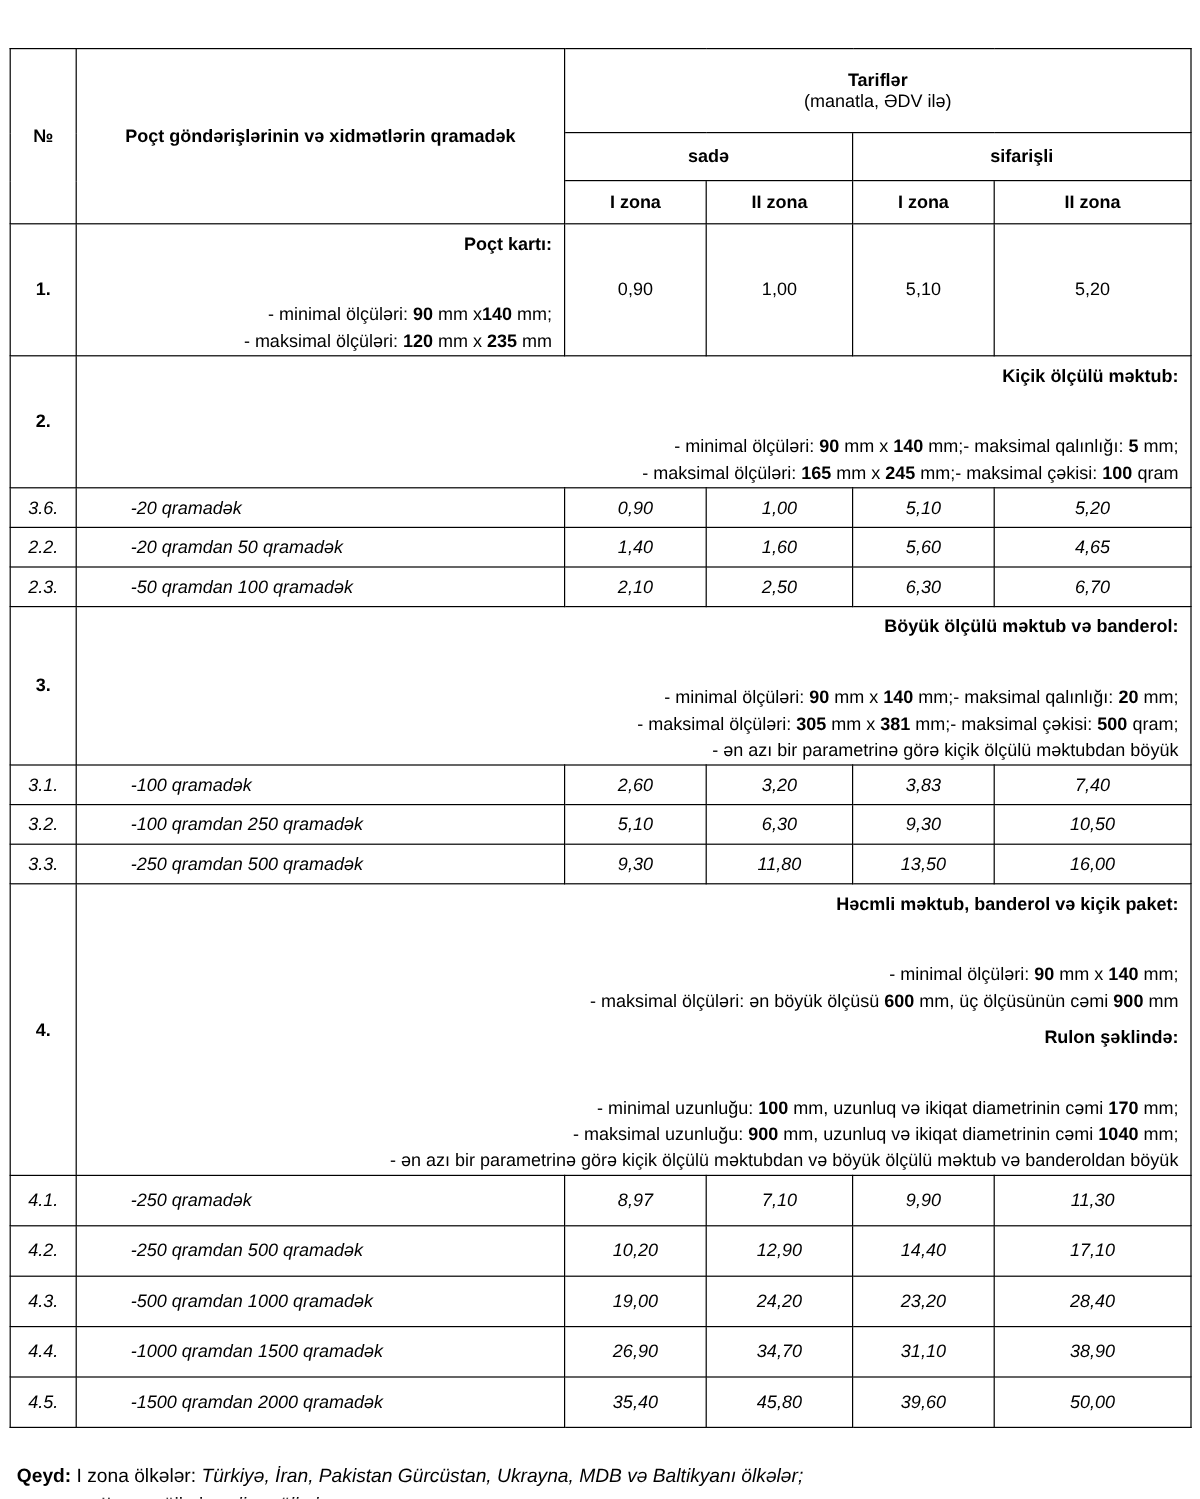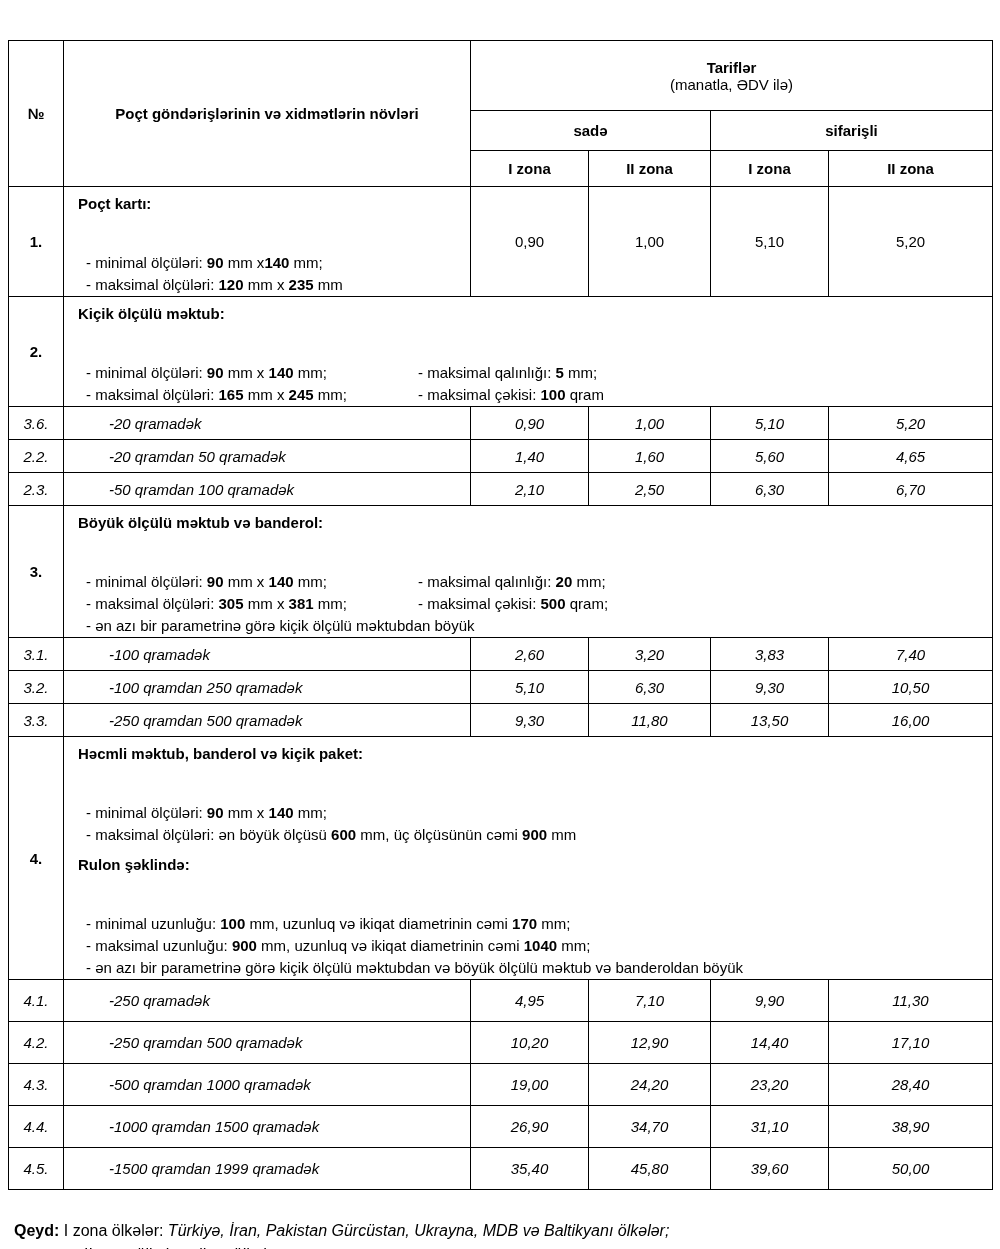--- a/index.html
+++ b/index.html
@@ -29,21 +29,21 @@
   .h-head2 { height:40px; }
   .h-head3 { height:36px; }
   .h-r1 { height:84px; }
   .h-r2 { height:92px; }
   .h-r3 { height:125px; }
   .h-r4 { height:210px; }
   .h-sub { height:33px; }
   .h-sub4 { height:42px; }
 
   .c-no { text-align:center; font-weight:bold; }
-  .c-desc { vertical-align:top; padding:8px 10px 0 14px; text-align:left; }
+  .c-desc { vertical-align:top; padding:8px 10px 0 14px; text-align:right; }
   .d-title { font-weight:bold; margin-bottom:5px; }
   .d-lines { padding-left:8px; line-height:22px;margin-top:40px; }
   .d-lines .cl { display:inline-block; width:332px; }
   .mt { margin-top:10px; }
   .c-val { text-align:center;margin-left:28px; }
   tr.r-sub td { font-style:italic; }
   tr.r-sub .c-no { font-weight:normal; }
   .c-subdesc { padding-left:45px; text-align:left; }
 
   .note { margin:32px 0 0 6px; font-size:16px; }
@@ -63,21 +63,21 @@
       <col style="width:55px">
         <col style="width:407px">
       <col style="width:118px">
         <col style="width:122px">
       <col style="width:118px">
         <col style="width:164px">
     </colgroup>
     <thead>
       <tr class="h-head1">
         <th rowspan="3">№</th>
-        <th rowspan="3">Poçt göndərişlərinin və xidmətlərin növləri</th>
+        <th rowspan="3">Poçt göndərişlərinin və xidmətlərin qramadək</th>
         <th colspan="4">
           <div>Tariflər</div>
           <div class="th-sub">(manatla, ƏDV ilə)</div>
         </th>
       </tr>
       <tr class="h-head2">
         <th colspan="2">sadə</th>
         <th colspan="2">sifarişli</th>
       </tr>
       <tr class="h-head3">
@@ -173,21 +173,21 @@
           <div class="d-title">Həcmli məktub, banderol və kiçik paket:</div>
           <div class="d-lines">- minimal ölçüləri: <b>90</b> mm x <b>140</b> mm;<br>- maksimal ölçüləri: ən böyük ölçüsü <b>600</b> mm, üç ölçüsünün cəmi <b>900</b> mm</div>
           <div class="d-title mt">Rulon şəklində:</div>
           <div class="d-lines">- minimal uzunluğu: <b>100</b> mm, uzunluq və ikiqat diametrinin cəmi <b>170</b> mm;<br>- maksimal uzunluğu: <b>900</b> mm, uzunluq və ikiqat diametrinin cəmi <b>1040</b> mm;<br>- ən azı bir parametrinə görə kiçik ölçülü məktubdan və böyük ölçülü məktub və banderoldan böyük</div>
         </td>
       </tr>
 
       <tr class="r-sub h-sub4">
         <td class="c-no">4.1.</td>
         <td class="c-subdesc">-250 qramadək</td>
-        <td class="c-val">4,95</td>
+        <td class="c-val">8,97</td>
         <td class="c-val">7,10</td>
         <td class="c-val">9,90</td>
         <td class="c-val">11,30</td>
       </tr>
       <tr class="r-sub h-sub4">
         <td class="c-no">4.2.</td>
         <td class="c-subdesc">-250 qramdan 500 qramadək</td>
         <td class="c-val">10,20</td>
         <td class="c-val">12,90</td>
         <td class="c-val">14,40</td>
@@ -204,21 +204,21 @@
       <tr class="r-sub h-sub4">
         <td class="c-no">4.4.</td>
         <td class="c-subdesc">-1000 qramdan 1500 qramadək</td>
         <td class="c-val">26,90</td>
         <td class="c-val">34,70</td>
         <td class="c-val">31,10</td>
         <td class="c-val">38,90</td>
       </tr>
       <tr class="r-sub h-sub4">
         <td class="c-no">4.5.</td>
-        <td class="c-subdesc">-1500 qramdan 1999 qramadək</td>
+        <td class="c-subdesc">-1500 qramdan 2000 qramadək</td>
         <td class="c-val">35,40</td>
         <td class="c-val">45,80</td>
         <td class="c-val">39,60</td>
         <td class="c-val">50,00</td>
       </tr>
 
     </tbody>
   </table>
 
   <div class="note">

